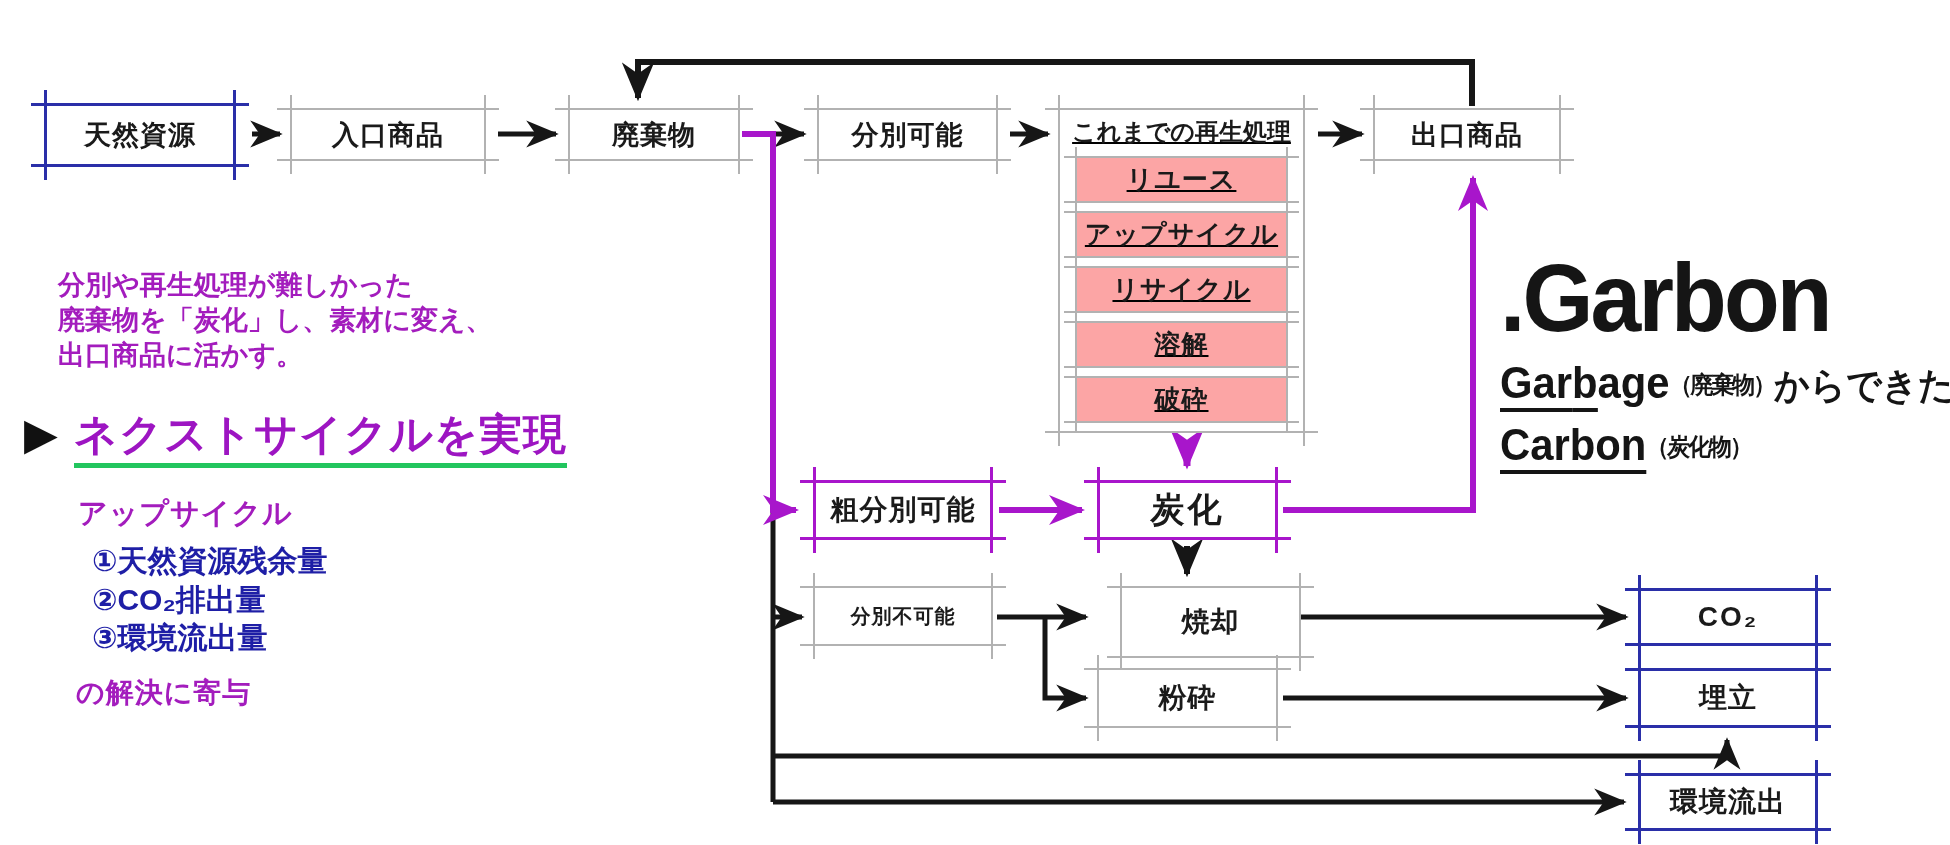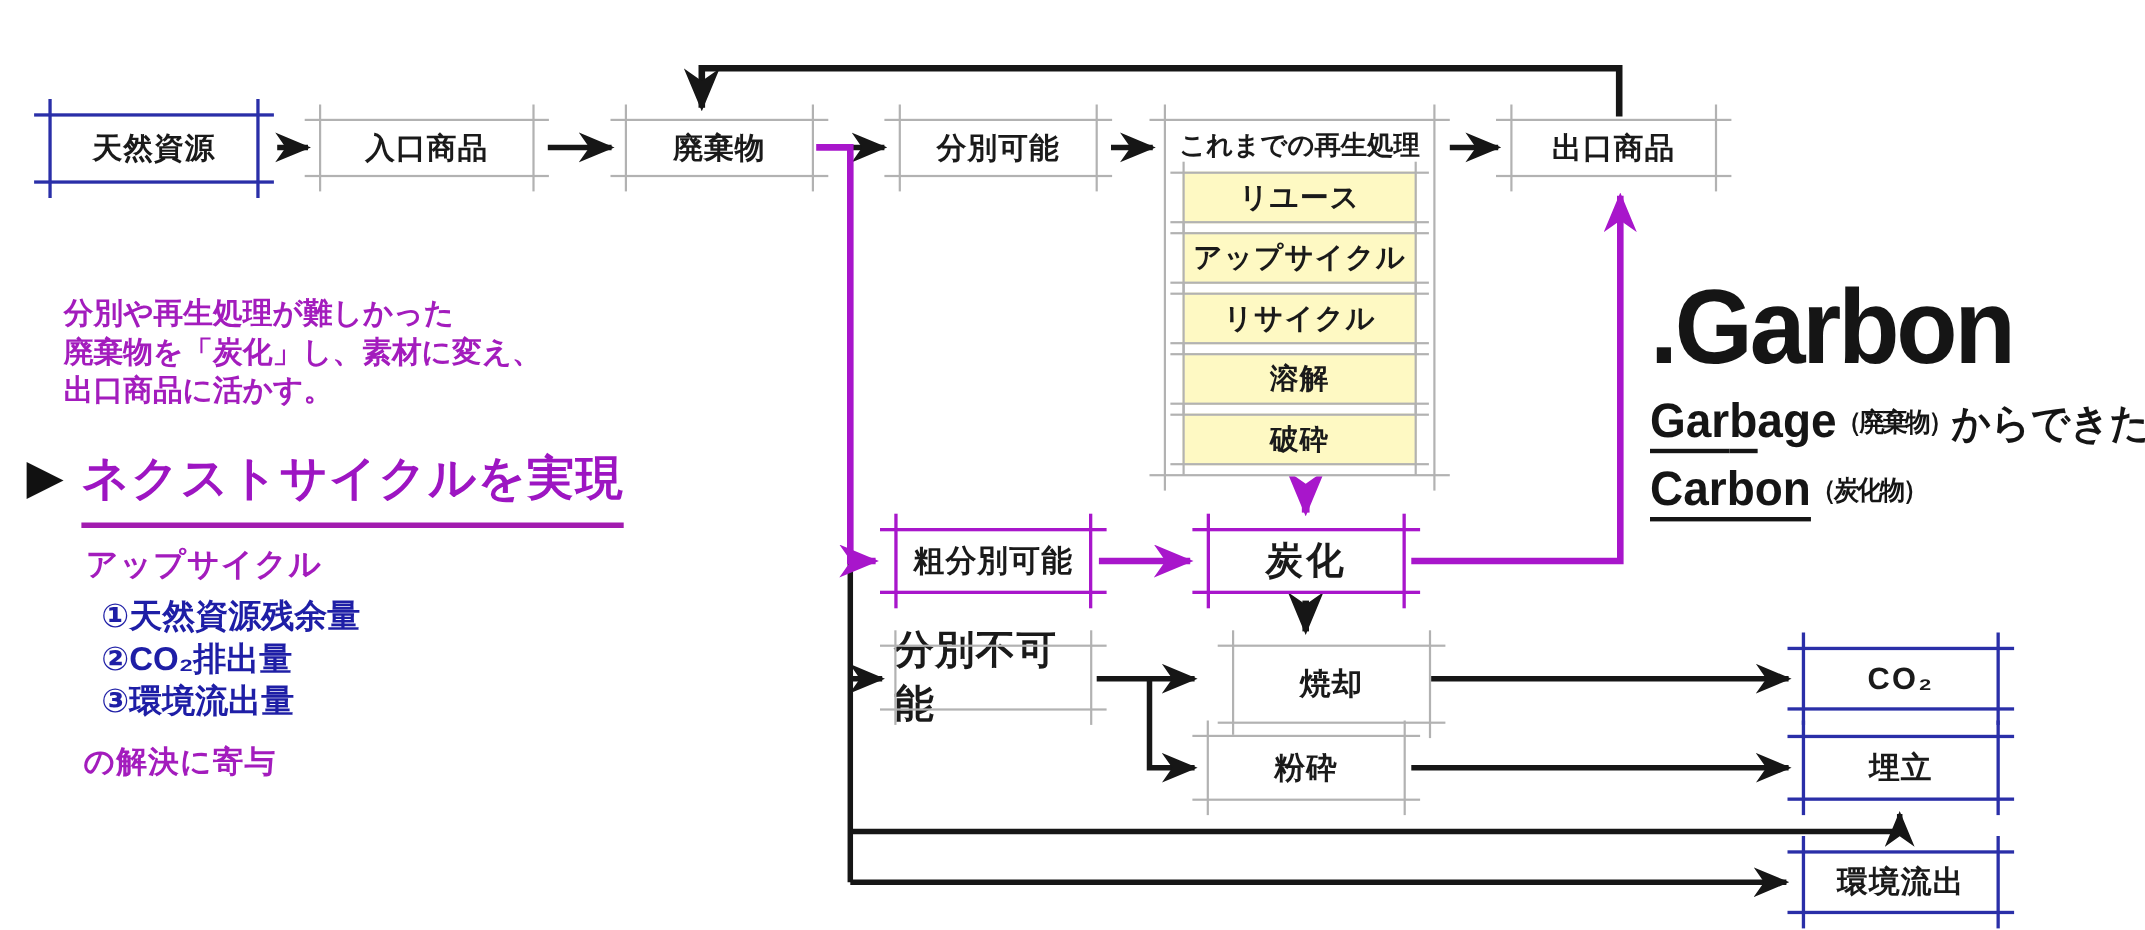--- a/index.html
+++ b/index.html
@@ -11,39 +11,39 @@
   .cropbox{position:absolute;z-index:2;background:#fff;display:flex;align-items:center;justify-content:center;
            font-weight:bold;color:#1a1a1a;font-size:27px;letter-spacing:1px;}
   .cropbox::before{content:"";position:absolute;top:0;bottom:0;left:-13px;right:-13px;
            border-top:var(--bw) solid var(--bc);border-bottom:var(--bw) solid var(--bc);}
   .cropbox::after{content:"";position:absolute;left:0;right:0;top:-13px;bottom:-13px;
            border-left:var(--bw) solid var(--bc);border-right:var(--bw) solid var(--bc);}
   .gray{--bc:#b2b2b2;--bw:2px;}
   .blue{--bc:#2a2fa8;--bw:3px;}
   .purplebox{--bc:#a816cb;--bw:3px;}
 
-  .recycle-container{position:absolute;z-index:2;left:1058px;top:80px;width:247px;height:325px;background:#fff;}
+  .recycle-container{position:absolute;z-index:2;left:1058px;top:80px;width:247px;height:325px;background:#fff;text-decoration:underline;}
   .recycle-container::before{content:"";position:absolute;top:0;bottom:0;left:-13px;right:-13px;
            border-top:2px solid #b2b2b2;border-bottom:2px solid #b2b2b2;}
   .recycle-container::after{content:"";position:absolute;left:0;right:0;top:-13px;bottom:-13px;
            border-left:2px solid #b2b2b2;border-right:2px solid #b2b2b2;}
   .recycle-header{height:48px;display:flex;align-items:center;justify-content:center;
            font-weight:bold;font-size:24px;color:#1a1a1a;}
-  .recycle-item{position:relative;width:213px;height:47px;margin:0 auto 8px auto;background:#fef9c3;
+  .recycle-item{position:relative;width:213px;height:47px;margin:0 auto 8px auto;background:#fca5a5;
            display:flex;align-items:center;justify-content:center;font-weight:bold;font-size:26px;color:#1a1a1a;letter-spacing:1px;}
   .recycle-item::before{content:"";position:absolute;top:0;bottom:0;left:-11px;right:-11px;
            border-top:2px solid #b2b2b2;border-bottom:2px solid #b2b2b2;}
   .recycle-item::after{content:"";position:absolute;left:0;right:0;top:-9px;bottom:-9px;
            border-left:2px solid #b2b2b2;border-right:2px solid #b2b2b2;}
 
   .txt{position:absolute;z-index:2;white-space:nowrap;}
   .intro{left:58px;top:240px;font-size:27px;line-height:35px;font-weight:bold;color:#a31cbd;}
   .headline-tri{left:24px;top:384px;font-size:44px;color:#111;line-height:44px;}
   .headline{left:74px;top:378px;font-size:43px;font-weight:bold;color:#9d15c2;letter-spacing:1px;}
-  .headline .u{border-bottom:5px solid #a21caf;padding-bottom:16px;}
+  .headline .u{border-bottom:5px solid #22c55e;padding-bottom:5px;}
   .subhead{left:78px;top:466px;font-size:29px;font-weight:bold;color:#a31cbd;letter-spacing:1px;}
   .goals{left:92px;top:514px;font-size:30px;line-height:38.5px;font-weight:bold;color:#1e1ea6;}
   .contrib{left:76px;top:646px;font-size:28px;font-weight:bold;color:#a31cbd;letter-spacing:1px;}
 
   .brand{position:absolute;z-index:2;left:1500px;top:222px;transform:scaleX(0.95);transform-origin:left top;color:#151515;}
   .brand-logo{font-size:96px;font-weight:800;letter-spacing:-3px;line-height:96px;white-space:nowrap;}
   .brand-line{white-space:nowrap;font-weight:bold;margin-top:14px;line-height:46px;}
   .brand-line .lat{font-size:44px;letter-spacing:0px;}
   .brand-line .u{border-bottom:4px solid #151515;padding-bottom:1px;}
   .brand-line .paren{font-size:24px;vertical-align:5px;letter-spacing:-2px;}
@@ -122,21 +122,21 @@
       <span>破砕</span>
     </div>
   </div>
 
   <div class="cropbox purplebox" style="left:813px;top:452px;width:180px;height:60px;font-size:28px;">
     <span>粗分別可能</span>
   </div>
   <div class="cropbox purplebox" style="left:1097px;top:452px;width:181px;height:60px;font-size:34px;letter-spacing:3px;border-radius:12px;">
     <span>炭化</span>
   </div>
-  <div class="cropbox gray" style="left:813px;top:558px;width:180px;height:60px;font-size:36px;">
+  <div class="cropbox gray" style="left:813px;top:558px;width:180px;height:60px;font-size:20px;">
     <span>分別不可能</span>
   </div>
   <div class="cropbox gray" style="left:1120px;top:558px;width:181px;height:72px;font-size:28px;">
     <span>焼却</span>
   </div>
   <div class="cropbox gray" style="left:1097px;top:640px;width:181px;height:60px;font-size:28px;">
     <span>粉砕</span>
   </div>
 
   <div class="cropbox blue" style="left:1638px;top:560px;width:180px;height:58px;font-size:28px;letter-spacing:2px;border-radius:26px;">

